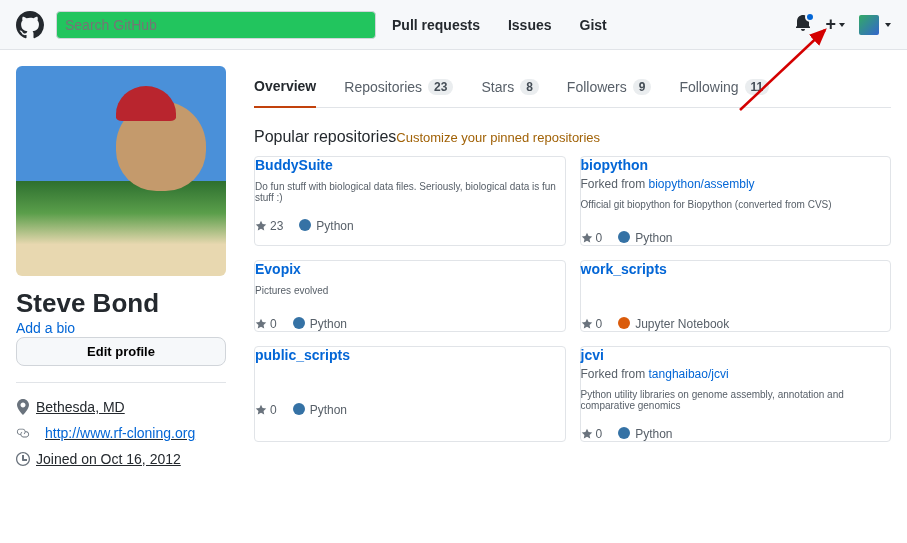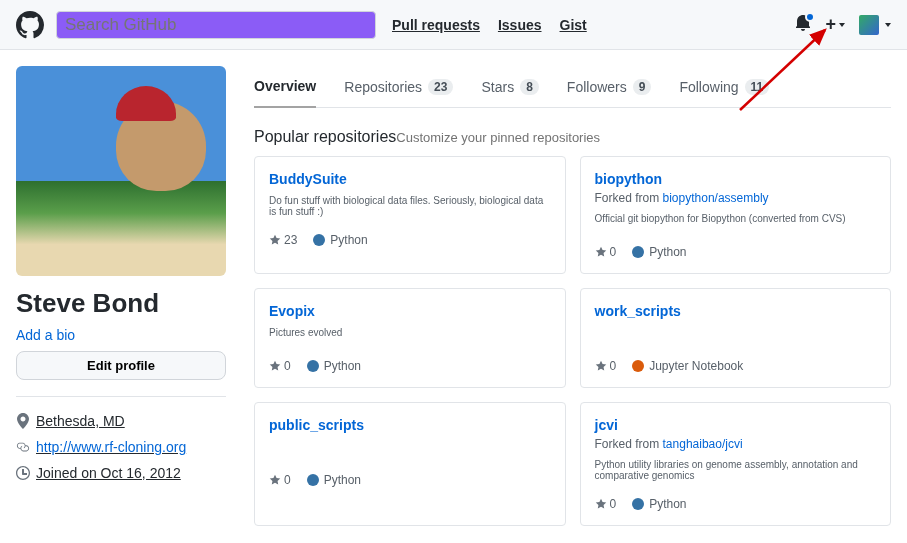--- a/index.html
+++ b/index.html
@@ -1,57 +1,57 @@
 <!DOCTYPE html>
 <html><head>
 <meta charset="utf-8">
 <style>
 * { box-sizing: border-box; margin: 0; padding: 0; }
 body { font-family: -apple-system, BlinkMacSystemFont, "Segoe UI", Helvetica, Arial, sans-serif; font-size: 14px; color: #24292e; background: #fff; width: 907px; }
 .topbar { background: #f6f8fa; border-bottom: 1px solid #e1e4e8; height: 50px; display: flex; align-items: center; padding: 0 16px; }
 .logo { width: 28px; height: 28px; margin-right: 12px; }
-.search { flex: 0 0 320px; height: 28px; border: 1px solid #d1d5da; border-radius: 4px; padding: 0 8px; font-size: 17px; background: #8b5cf6; }
-.nav { display: flex; margin-left: 16px; gap: 18px; font-weight: 600; color: #24292e; text-decoration: underline; }
+.search { flex: 0 0 320px; height: 28px; border: 1px solid #d1d5da; border-radius: 4px; padding: 0 8px; font-size: 14px; background: #22c55e; }
+.nav { display: flex; margin-left: 16px; gap: 28px; font-weight: 600; color: #24292e; }
 .nav a { color: #24292e; text-decoration: none; cursor: pointer; }
 .topright { margin-left: auto; display: flex; align-items: center; gap: 14px; }
 .bell { position: relative; }
 .notif-dot { position: absolute; top: -3px; right: -4px; width: 10px; height: 10px; background: #0366d6; border-radius: 50%; border: 2px solid #f6f8fa; }
 .plus { font-size: 18px; font-weight: bold; display:flex; align-items:center; }
 .caret { border-top: 4px solid #24292e; border-left: 3px solid transparent; border-right: 3px solid transparent; display:inline-block; margin-left:3px; }
 .avatar-sm { width: 20px; height: 20px; background: linear-gradient(135deg,#3a6,#36c); border-radius:2px; }
 .container { display: flex; padding: 16px; gap: 28px; }
 .sidebar { flex: 0 0 210px; }
 .avatar-lg { width: 210px; height: 210px; border-radius: 6px; background: linear-gradient(to bottom, #4a90d9 0%, #4a90d9 55%, #2e7030 55%, #5a9e4a 70%, #e8d8b0 85%); position: relative; overflow:hidden; }
 .avatar-lg::before { content:""; position:absolute; right:20px; top:35px; width:90px; height:90px; background:#c49a6c; border-radius:50% 50% 45% 45%; }
 .avatar-lg::after { content:""; position:absolute; right:50px; top:20px; width:60px; height:35px; background:#b9252e; border-radius:50% 50% 10% 10% / 80% 80% 10% 10%; }
 .name { font-size: 26px; font-weight: 600; margin-top: 12px; }
 .uname { font-size: 20px; color: #666; font-weight: 300; }
-.addbio { color: #0366d6; display: inline-block; margin: 8px 0; cursor:pointer; }
+.addbio { color: #0366d6; display: inline-block; margin: 1px 0; cursor:pointer; }
 .editbtn { width: 100%; padding: 6px 0; border: 1px solid #d1d5da; background: #f6f8fa; border-radius: 8px; font-size: 13px; font-weight: 600; cursor:pointer; }
 .hr { border: none; border-top: 1px solid #e1e4e8; margin: 16px 0; }
 .meta { display:flex; align-items:center; gap:6px; font-size:14px; color:#24292e; margin-bottom:10px;text-decoration:underline; }
-.meta a { color:#0366d6; text-decoration:none; }
+.meta a { color:#0366d6; text-decoration:none;margin-left:9px; }
 .meta svg { color:#6a737d; }
 .main { flex: 1; }
 .tabs { border-bottom: 1px solid #e1e4e8; display:flex; gap:28px; }
 .tab { padding: 12px 0; color:#586069; cursor:pointer; display:flex; align-items:center; gap:6px; }
-.tab.active { color:#24292e; font-weight:600; border-bottom: 2px solid #a3a3a3; margin-bottom:-1px; }
+.tab.active { color:#24292e; font-weight:600; border-bottom: 2px solid #c2410c; margin-bottom:-1px; }
 .count { background:#eaedef; color:#444d56; border-radius:10px; font-size:12px; padding:1px 6px; font-weight:600; }
 .poprow { display:flex; align-items:center; margin:20px 0 10px; }
 .popttl { font-size:16px; }
-.cust { color:#737373; font-size:13px; cursor:pointer; }
+.cust { color:#a16207; font-size:13px; cursor:pointer; }
 .repogrid { display:grid; grid-template-columns: 1fr 1fr; gap:14px; }
-.repo { border:1px solid #e1e4e8; border-radius:4px; padding:14px; }
+.repo { border:1px solid #e1e4e8; border-radius:4px; }
 .rname { color:#0366d6; font-weight:600; font-size:14px; text-decoration:none; cursor:pointer; }
 .fork { color:#586069; font-size:12px; margin-top:4px; }
 .fork a { color:#0366d6; text-decoration:none; }
 .rdesc { color:#586069; font-size:10px; margin-top:8px; min-height:16px; }
 .rmeta { display:flex; align-items:center; gap:16px; margin-top:16px; color:#586069; font-size:12px; }
 .star { display:flex; align-items:center; gap:3px; }
-.lang { display:flex; align-items:center; gap:5px; }
+.lang { display:flex; align-items:flex-start; gap:5px; }
 .ldot { width:12px; height:12px; border-radius:50%; display:inline-block; }
 .arrow { position:absolute; pointer-events:none; }
 </style>
 </head>
 <body>
 
 <div class="topbar">
   <span class="logo">
     <svg viewBox="0 0 16 16" width="28" height="28" fill="#24292e">
         <path d="M8 0C3.58 0 0 3.58 0 8c0 3.54 2.29 6.53 5.47 7.59.4.07.55-.17.55-.38 0-.19-.01-.82-.01-1.49-2.01.37-2.53-.49-2.69-.94-.09-.23-.48-.94-.82-1.13-.28-.15-.68-.52-.01-.53.63-.01 1.08.58 1.23.82.72 1.21 1.87.87 2.33.66.07-.52.28-.87.51-1.07-1.78-.2-3.64-.89-3.64-3.95 0-.87.31-1.59.82-2.15-.08-.2-.36-1.02.08-2.12 0 0 .67-.21 2.2.82a7.5 7.5 0 0 1 2-.27c.68 0 1.36.09 2 .27 1.53-1.04 2.2-.82 2.2-.82.44 1.1.16 1.92.08 2.12.51.56.82 1.27.82 2.15 0 3.07-1.87 3.75-3.65 3.95.29.25.54.73.54 1.48 0 1.07-.01 1.93-.01 2.2 0 .21.15.46.55.38A8.01 8.01 0 0 0 16 8c0-4.42-3.58-8-8-8z"></path>

